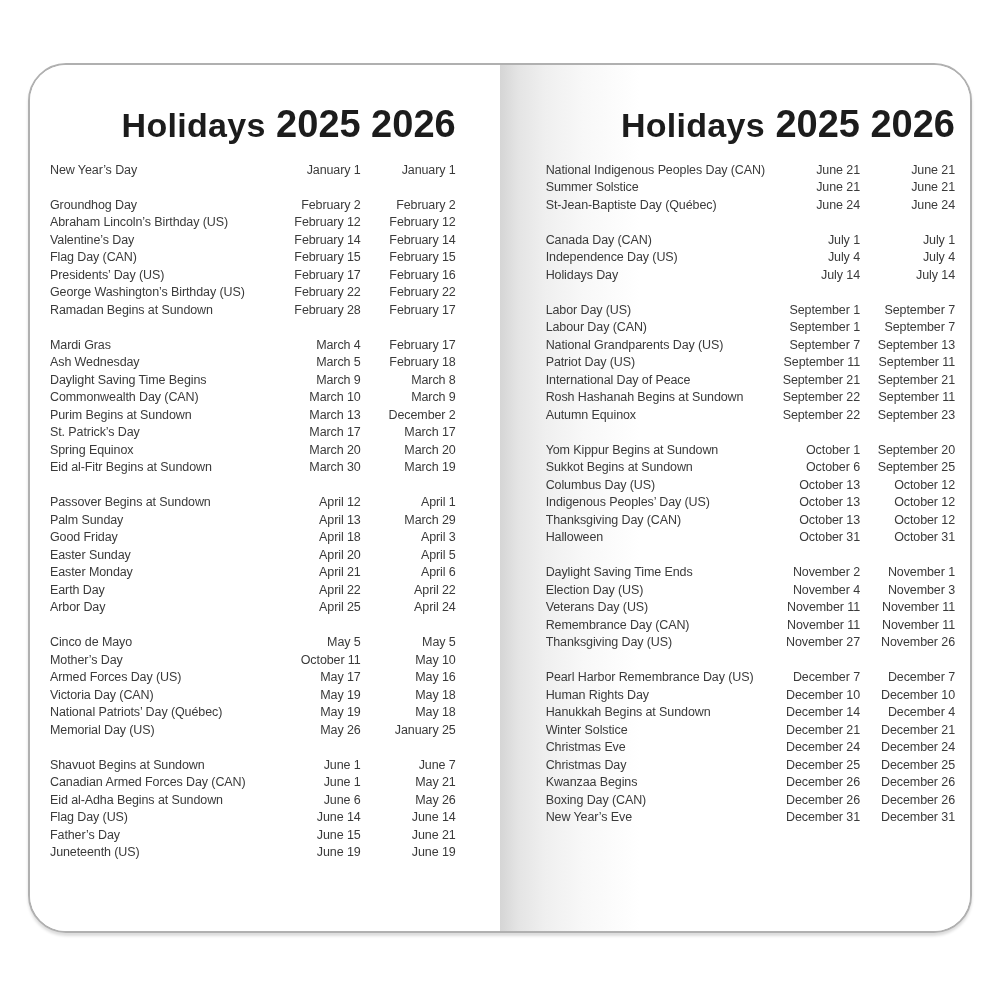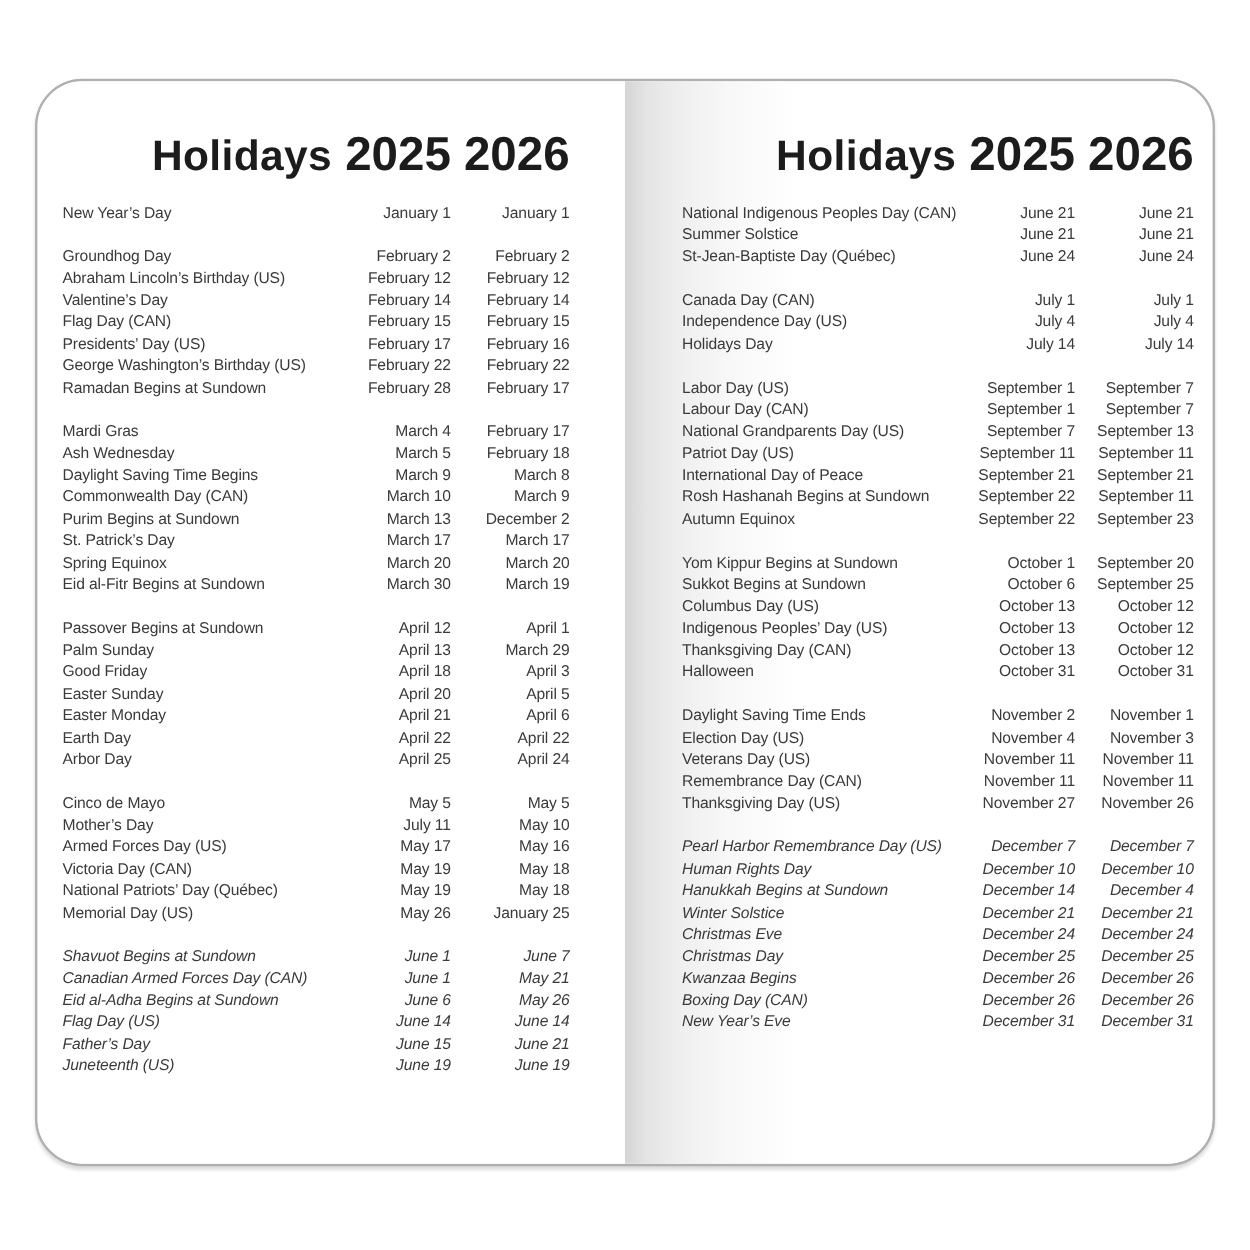--- a/index.html
+++ b/index.html
@@ -51,21 +51,21 @@
   }
   .year-col {
     width: 95px;
     text-align: right;
     font-size: 38px;
     font-weight: 700;
     color: #1c1c1c;
     white-space: nowrap;
   }
   .group { margin-bottom: 17.5px; }
-  .group:last-child { margin-bottom: 0; font-style: italic; }
+  .group:last-child { margin-bottom: 0; }
   .row {
     display: flex;
     align-items: center;
     height: 17.5px;
     white-space: nowrap;
   }
   .hname {
     flex: 1;
     font-size: 12.5px;
     color: #3a3a3a;
@@ -216,21 +216,21 @@
           </div>
         </div>
         <div class="group">
           <div class="row">
             <span class="hname">Cinco de Mayo</span>
             <span class="hdate">May 5</span>
             <span class="hdate">May 5</span>
           </div>
           <div class="row">
             <span class="hname">Mother’s Day</span>
-            <span class="hdate">July 11</span>
+            <span class="hdate">October 11</span>
             <span class="hdate">May 10</span>
           </div>
           <div class="row">
             <span class="hname">Armed Forces Day (US)</span>
             <span class="hdate">May 17</span>
             <span class="hdate">May 16</span>
           </div>
           <div class="row">
             <span class="hname">Victoria Day (CAN)</span>
             <span class="hdate">May 19</span>

